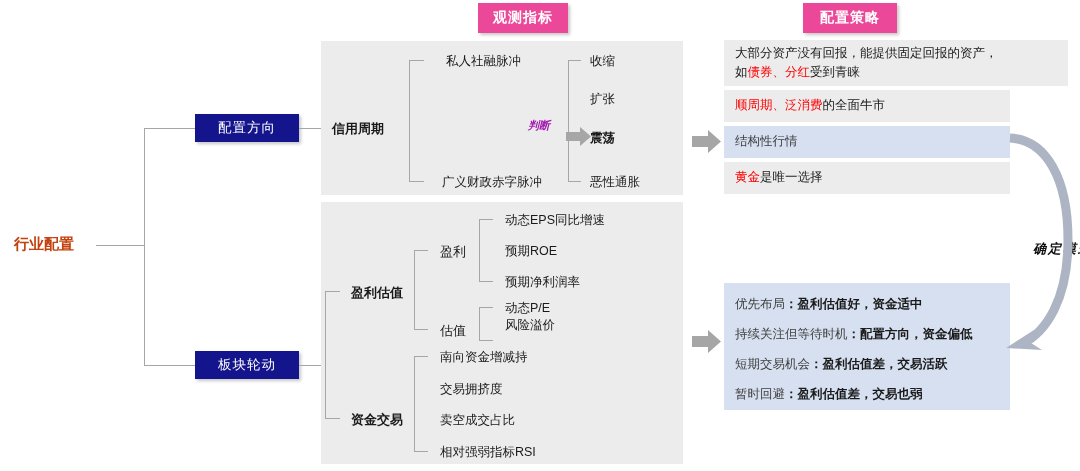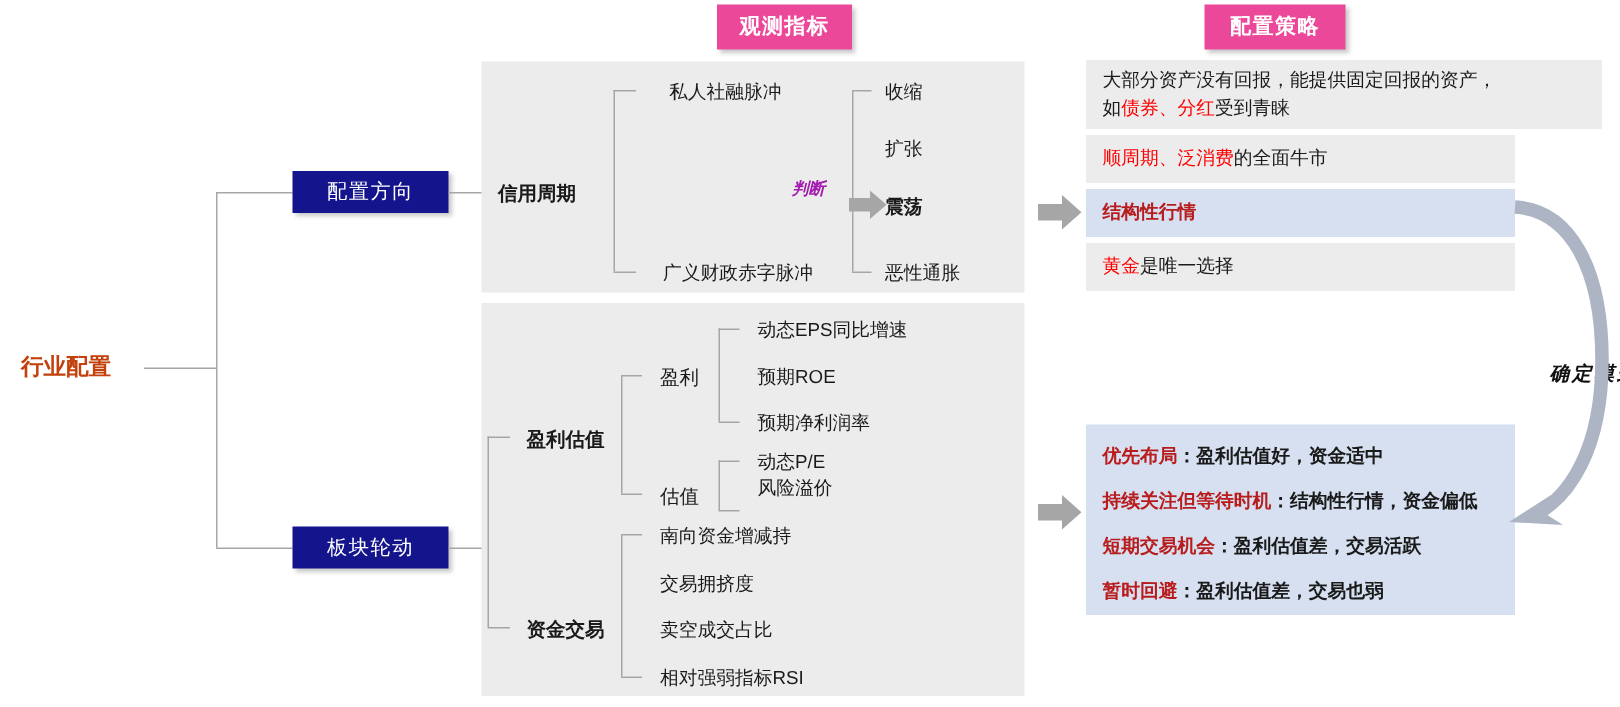--- a/index.html
+++ b/index.html
@@ -21,21 +21,21 @@
 
   
   .hline{position:absolute;height:0;border-top:1px solid #a6a6a6;}
   .vline{position:absolute;width:0;border-left:1px solid #a6a6a6;}
 
   
   .srow{position:absolute;display:flex;align-items:center;font-size:12.5px;
         color:#1a1a1a;line-height:1.55;padding:0 11px;box-sizing:border-box;}
   .srow.grey{background:#ececec;}
   .srow.blue{background:#d6e0f0;}
-  .red{color:#b91c1c;font-weight:bold;}
+  .red{color:#404040;font-weight:normal;}
   .redn{color:#ff0000;}
   .bold{font-weight:bold;}
 
   .bigblue{position:absolute;background:#d6e0f0;}
   .brow{position:absolute;font-size:12.5px;color:#1a1a1a;white-space:nowrap;}
 
   .mode-label{position:absolute;font-size:13px;font-style:italic;font-weight:bold;
               color:#111;letter-spacing:2px;white-space:nowrap;}
 
   svg.overlay{position:absolute;left:0;top:0;width:1080px;height:471px;pointer-events:none;}
@@ -147,21 +147,21 @@
       <span class="redn">黄金</span><span>是唯一选择</span>
     </div>
   </div>
 
   <div class="bigblue" style="left:724px;top:283px;width:286px;height:127px;"></div>
 
   <div class="brow" style="left:735px;top:296px;">
     <span class="red">优先布局</span><span class="bold">：盈利估值好，资金适中</span>
   </div>
   <div class="brow" style="left:735px;top:326px;">
-    <span class="red">持续关注但等待时机</span><span class="bold">：结构性行情，资金偏低</span>
+    <span class="red">持续关注但等待时机</span><span class="bold">：配置方向，资金偏低</span>
   </div>
   <div class="brow" style="left:735px;top:356px;">
     <span class="red">短期交易机会</span><span class="bold">：盈利估值差，交易活跃</span>
   </div>
   <div class="brow" style="left:735px;top:386px;">
     <span class="red">暂时回避</span><span class="bold">：盈利估值差，交易也弱</span>
   </div>
 
   <div class="mode-label" style="left:993px;top:240px;margin-left:40px;">确定模式</div>
 

